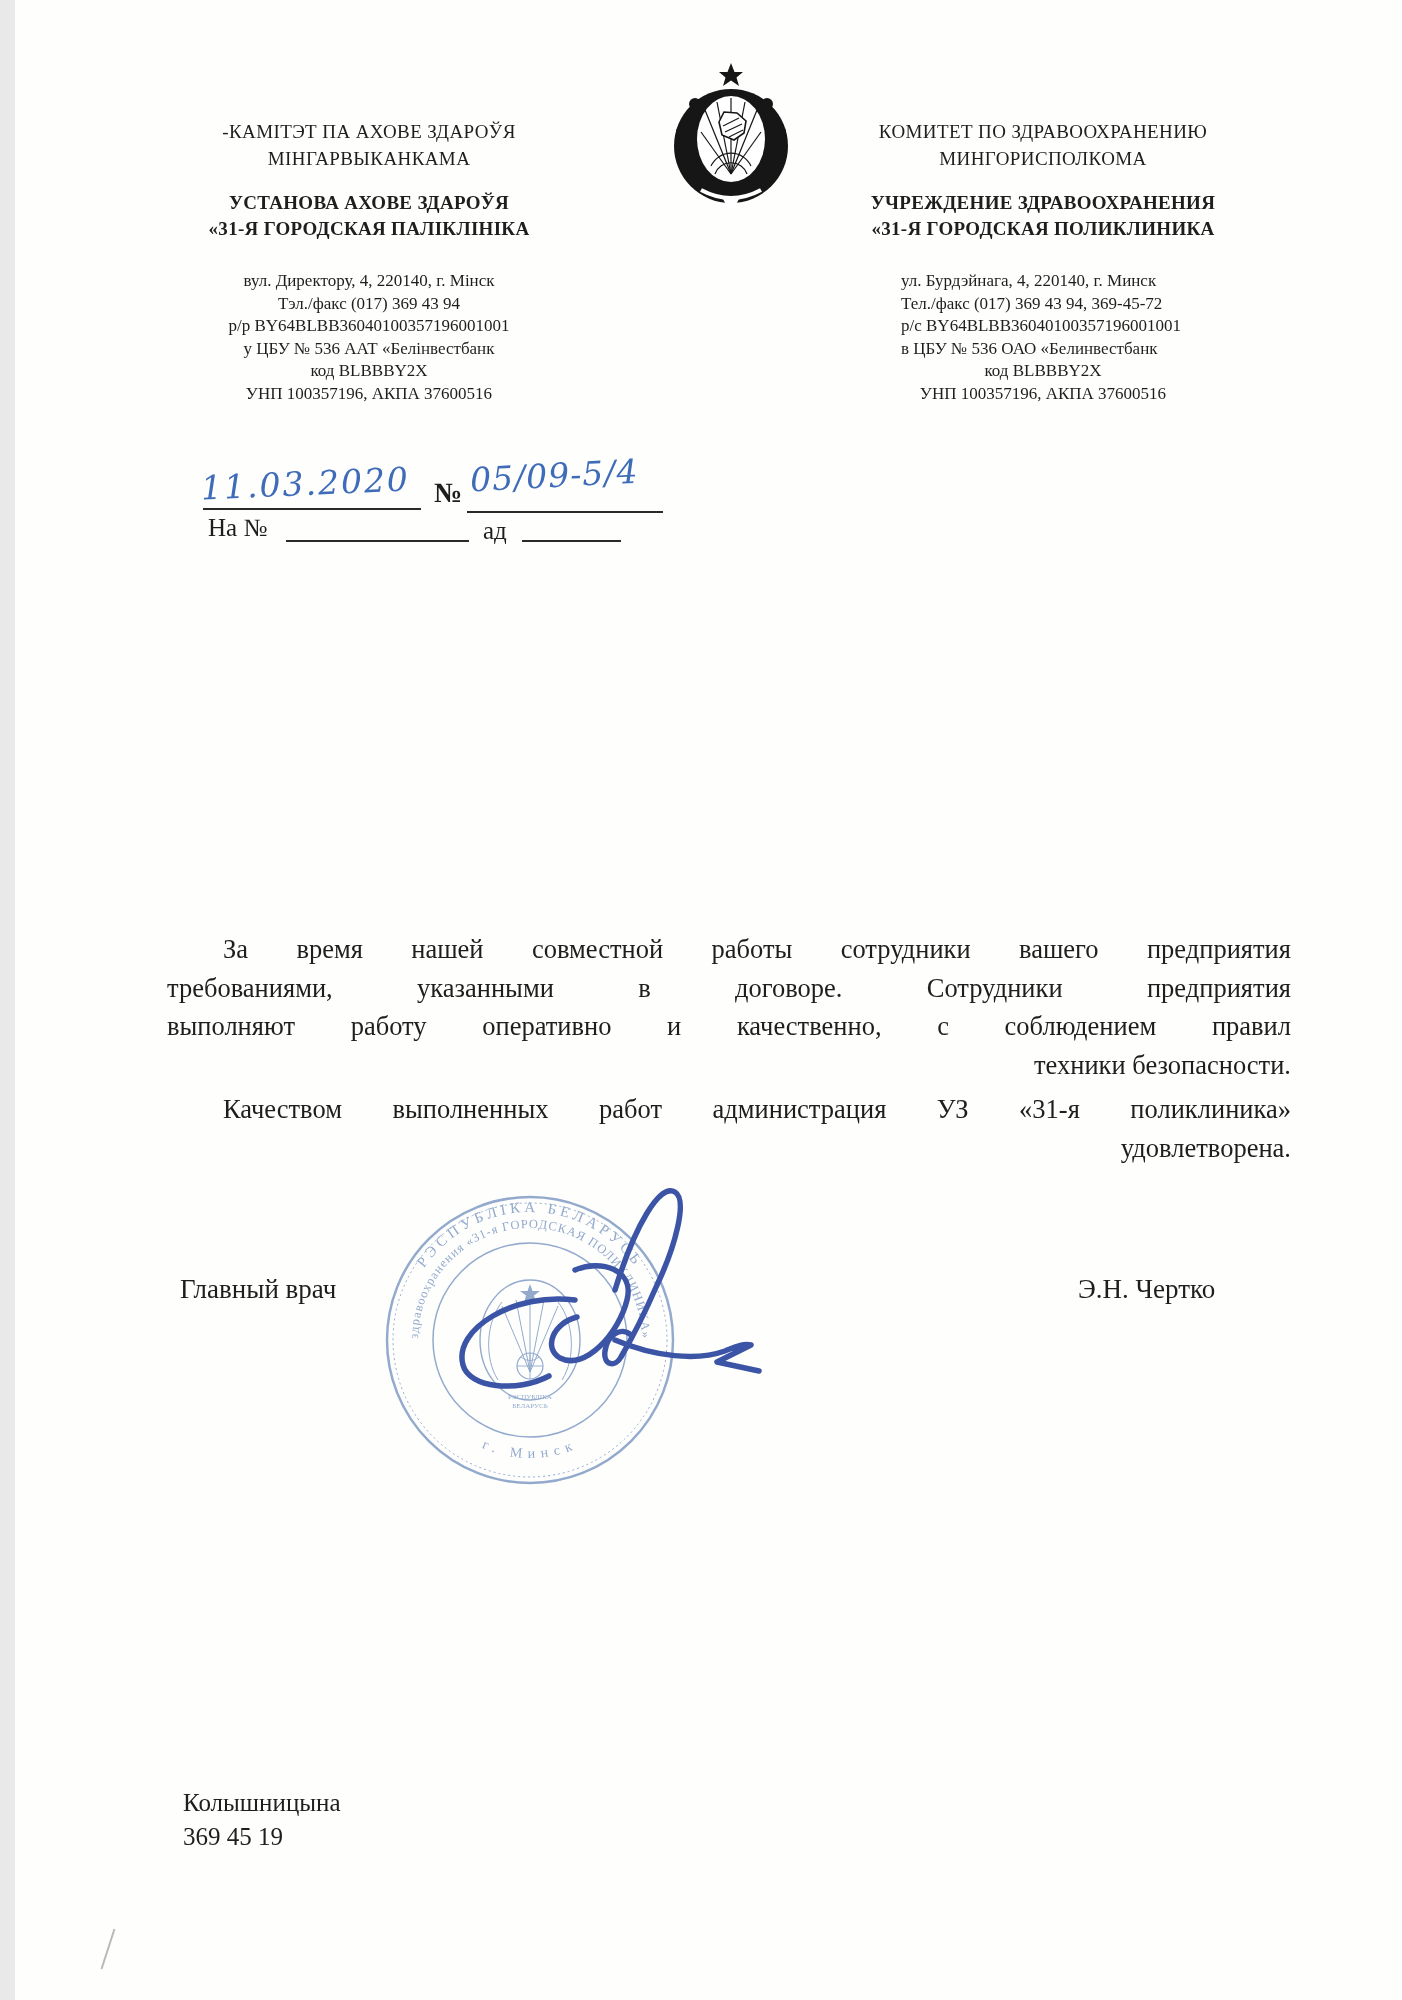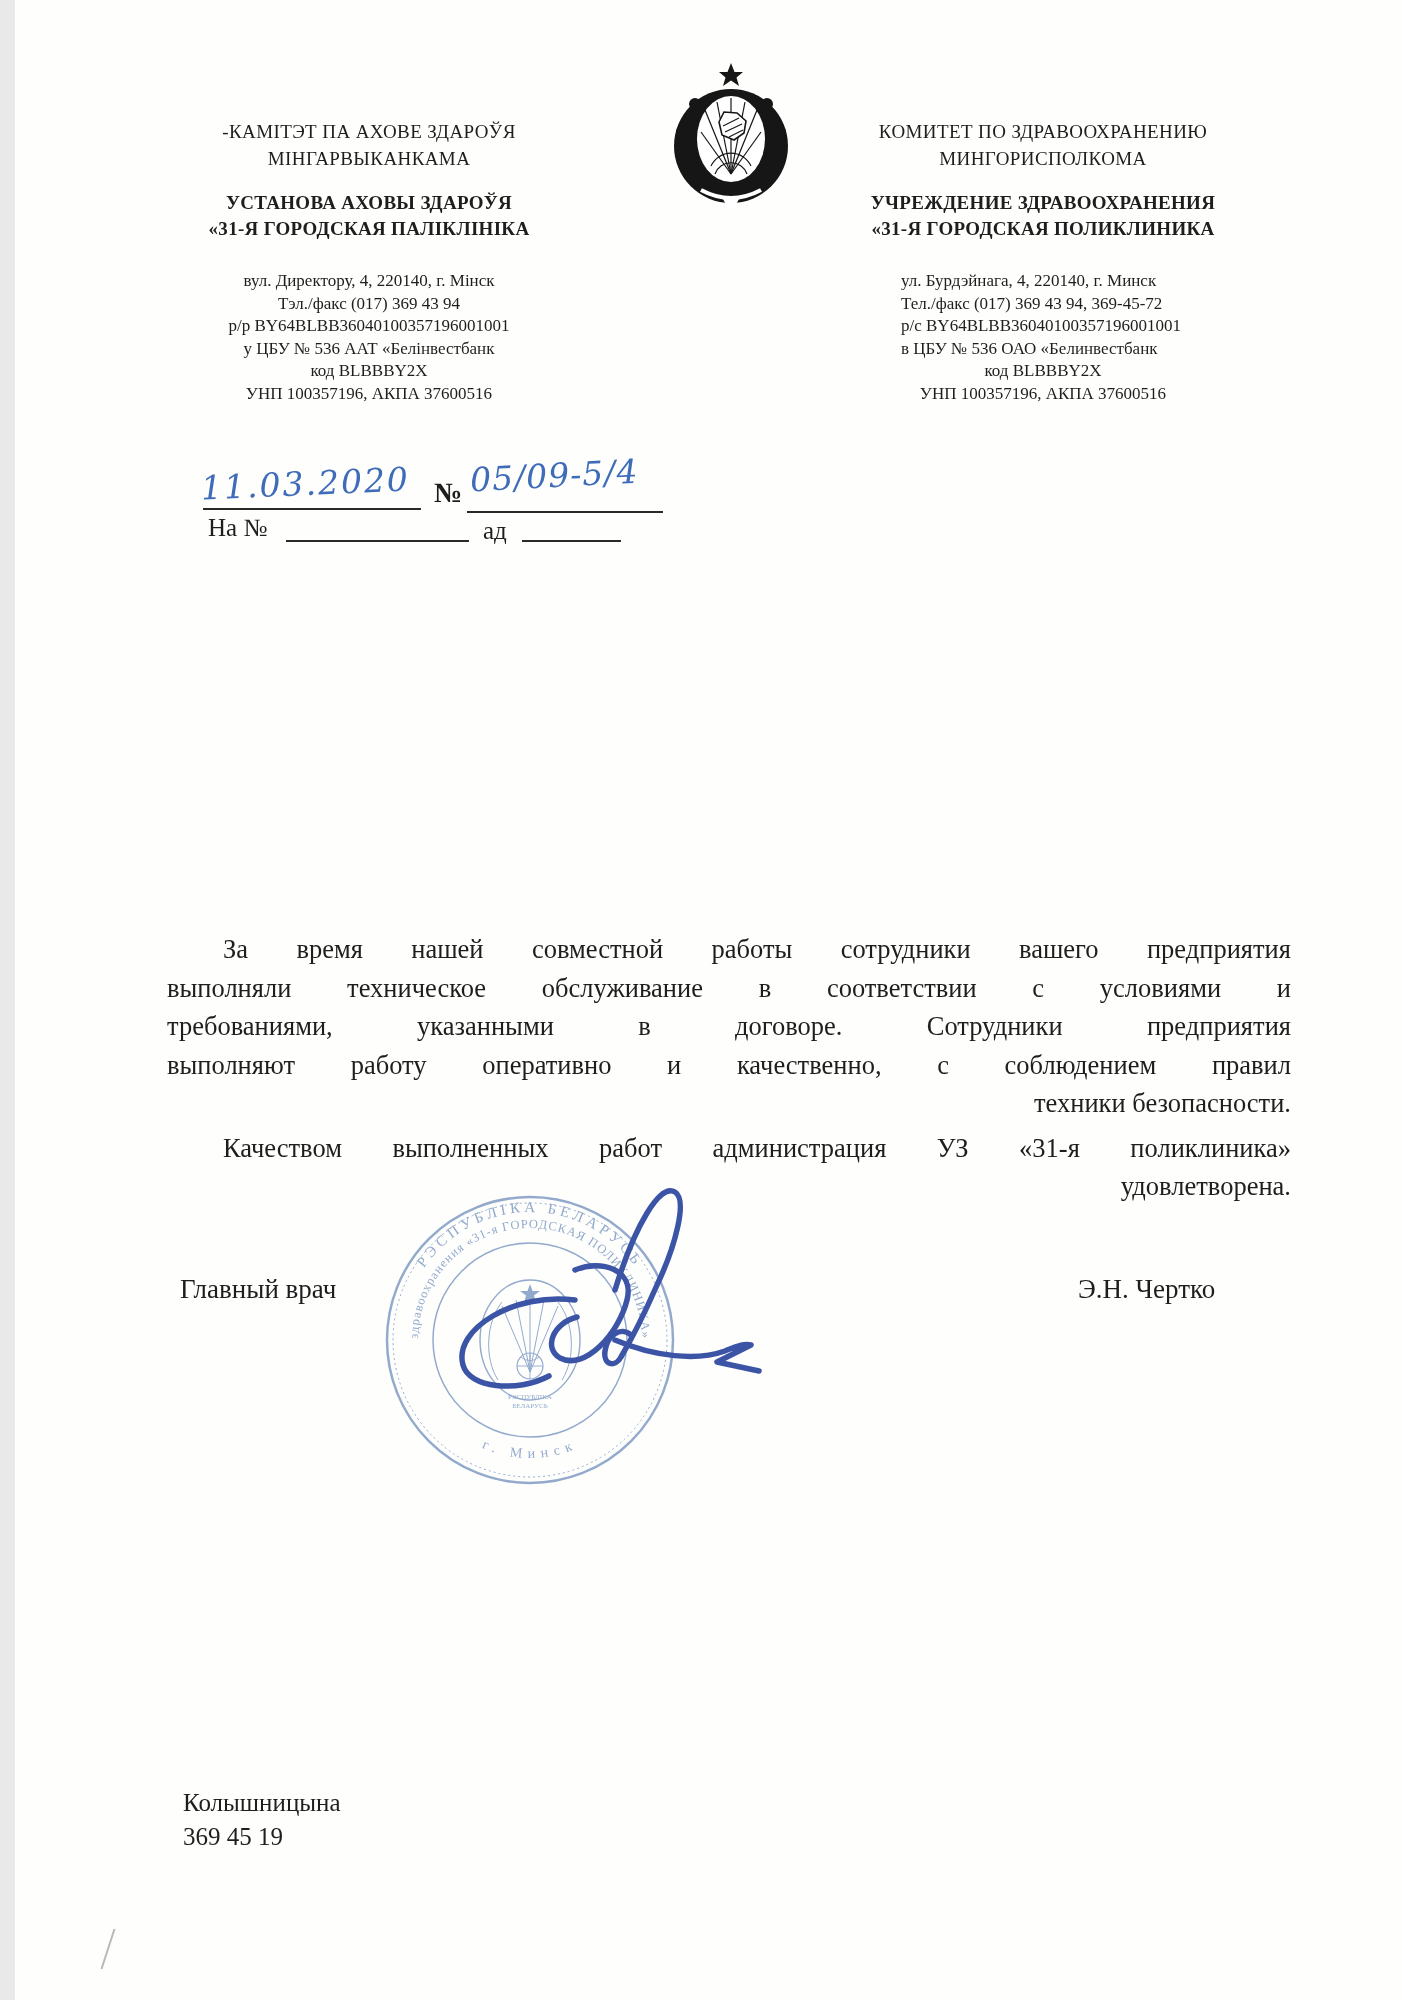--- a/index.html
+++ b/index.html
@@ -62,21 +62,21 @@
 </style>
 </head>
 <body>
 
 <div class="page">
 
   <div class="hdr hdr-left">
     <div class="org">-КАМІТЭТ ПА АХОВЕ ЗДАРОЎЯ</div>
     <div class="org">МІНГАРВЫКАНКАМА</div>
     <div class="inst-block">
-      <div class="inst">УСТАНОВА АХОВЫ ЗДАРОЎЯ</div>
+      <div class="inst">УСТАНОВА АХОВЕ ЗДАРОЎЯ</div>
       <div class="inst">«31-Я ГОРОДСКАЯ  ПАЛІКЛІНІКА</div>
     </div>
     <div class="details">
       <div>вул. Директору, 4, 220140, г. Мінск</div>
       <div>Тэл./факс (017) 369 43 94</div>
       <div>р/р BY64BLBB36040100357196001001</div>
       <div>у ЦБУ № 536 ААТ «Белінвестбанк</div>
       <div>код BLBBBY2X</div>
       <div>УНП 100357196, АКПА 37600516</div>
     </div>
@@ -134,21 +134,20 @@
   <div class="hw hw-num">05/09-5/4</div>
   <div class="uline u2"></div>
   <div class="ref-lbl lbl-na">На №</div>
   <div class="uline u3"></div>
   <div class="ref-lbl lbl-ad">ад</div>
   <div class="uline u4"></div>
 
 
   <div class="body-text">
     <div class="jline indent">За время нашей совместной работы сотрудники вашего предприятия</div>
-    <div class="jline">выполняли техническое обслуживание в соответствии с условиями и</div>
     <div class="jline">требованиями, указанными в договоре.  Сотрудники предприятия</div>
     <div class="jline">выполняют работу оперативно и качественно, с соблюдением правил</div>
     <div class="jline-last">техники безопасности.</div>
     <div class="jline indent para2">Качеством выполненных работ администрация УЗ «31-я поликлиника»</div>
     <div class="jline-last">удовлетворена.</div>
   </div>
 
   <div class="sig-title">Главный врач</div>
   <div class="sig-name">Э.Н. Чертко</div>
 

